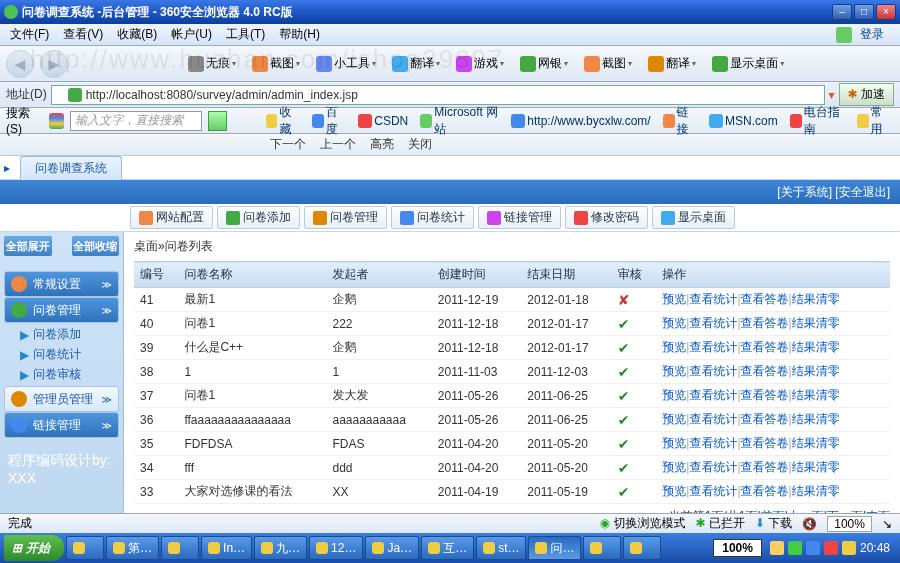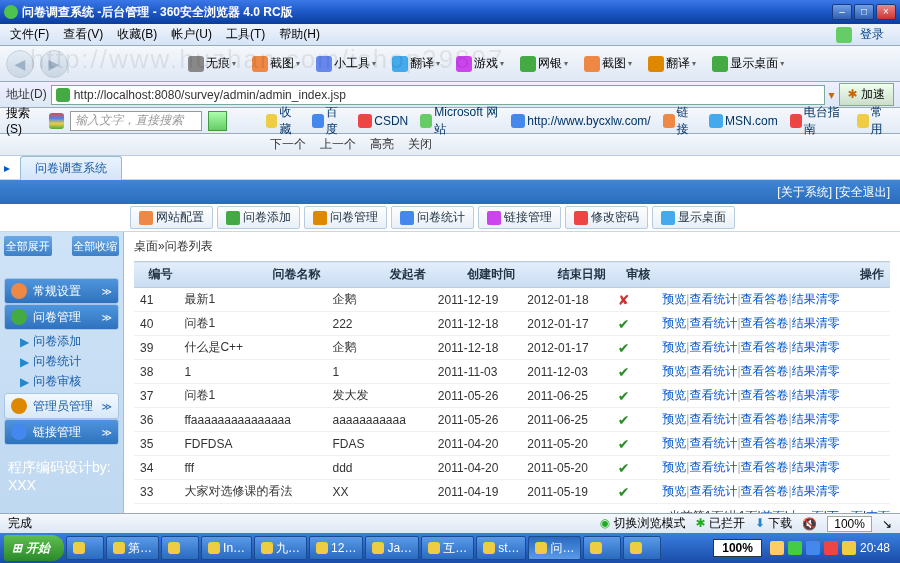--- a/index.html
+++ b/index.html
@@ -22,21 +22,21 @@
 .toolbar { height: 36px; background: linear-gradient(#f5f8fc,#dfe8f5); border-bottom: 1px solid #9ab; display: flex; align-items: center; padding: 0 6px; gap: 6px; position: relative; }
 .nav-btn { width: 28px; height: 28px; border-radius: 50%; background: linear-gradient(#cde,#abc); display: flex; align-items: center; justify-content: center; font-size: 14px; color: #357; cursor: pointer; border: 1px solid #89a; }
 .nav-btn.disabled { opacity: .4; }
 .watermark { position: absolute; left: 30px; top: -2px; font-size: 26px; color: rgba(0,0,0,0.08); letter-spacing: 2px; pointer-events: none; font-family: Arial; }
 .tool-item { display: flex; align-items: center; gap: 2px; padding: 2px 4px; cursor: pointer; }
 .tico { width: 16px; height: 16px; border-radius: 3px; display: inline-block; }
 
 
 .addrbar { height: 26px; background: linear-gradient(#eef,#dde8f5); border-bottom: 1px solid #9ab; display: flex; align-items: center; padding: 0 6px; gap: 4px; }
 .addrbar .lbl { color: #333; }
-.addr-input { flex: 1; height: 20px; border: 1px solid #7a9; background: #fff; padding: 0 4px; display: flex; align-items: center; gap: 4px; color: #333; }
+.addr-input { flex: 1; height: 20px; border: 1px solid #7a9; background: #fff; padding: 0 16px; display: flex; align-items: center; gap: 4px; color: #333; }
 .go-btn { padding: 2px 8px; border: 1px solid #8a8; background: linear-gradient(#efe,#cdc); cursor: pointer; }
 
 
 .searchbar { height: 26px; background: linear-gradient(#f5f8fc,#e2ebf6); border-bottom: 1px solid #9ab; display: flex; align-items: center; padding: 0 6px; gap: 6px; }
 .search-input { width: 140px; height: 20px; border: 1px solid #999; background: #fff; padding: 0 4px; color: #999; font-style: italic; }
 .sbtn { width: 20px; height: 20px; background: linear-gradient(#afa,#6c6); border: 1px solid #494; cursor: pointer; }
 .bm { display: flex; align-items: center; gap: 2px; color: #036; cursor: pointer; padding: 0 3px; }
 
 
 .navrow { height: 22px; background: linear-gradient(#f5f8fc,#e2ebf6); border-bottom: 1px solid #bcd; display: flex; align-items: center; padding: 0 6px; gap: 14px; color: #333; font-size: 11px; }
@@ -51,34 +51,34 @@
 .appbar a { color: #fff; cursor: pointer; margin-top: 16px; }
 
 
 .actions { height: 28px; background: #fff; display: flex; align-items: center; padding: 0 0; gap: 4px; border-bottom: 1px solid #c7d6e8; padding-left: 130px; }
 .abtn { display: flex; align-items: center; gap: 3px; padding: 2px 8px; border: 1px solid #b8cce0; background: linear-gradient(#fefefe,#e8f0f8); border-radius: 2px; cursor: pointer; color: #234; }
 .aico { width: 14px; height: 14px; display: inline-block; border-radius: 2px; }
 
 
 .main { display: flex; height: 333px; background: #fff; }
 .sidebar { width: 124px; background: linear-gradient(to bottom,#cfe3f7,#bcd7ef); border-right: 1px solid #abc; padding: 4px; }
-.side-top { display: flex; gap: 20px; margin-bottom: 22px; }
+.side-top { display: flex; gap: 20px; margin-bottom: 15px; font-weight: bold; }
 .side-top .sbt { flex: 1; height: 20px; background: linear-gradient(#6aa9e6,#3d7fc7); color: #fff; font-size: 11px; display: flex; align-items: center; justify-content: center; border-radius: 2px; cursor: pointer; }
 .side-item { height: 26px; background: linear-gradient(#f2f8ff,#d8e8f8); border: 1px solid #a8c5e3; border-radius: 3px; display: flex; align-items: center; padding: 0 6px; cursor: pointer; color: #1a5ca8; gap: 6px; }
 .side-item.active { background: linear-gradient(#4f95dd,#2e72bd); color: #fff; }
 .side-item .arr { margin-left: auto; font-size: 10px; }
 .side-sub { padding-left: 16px; color: #1a5ca8; margin: 3px 0; cursor: pointer; display: flex; align-items: center; gap: 4px; }
 .side-foot { margin-top: 10px; color: #fff; font-size: 14px; padding: 4px; }
 .sico { width: 16px; height: 16px; border-radius: 50%; display: inline-block; }
 
 
 .content { flex: 1; padding: 6px 10px; overflow: hidden; }
 .breadcrumb { color: #333; margin-bottom: 6px; }
 table.data { width: 100%; border-collapse: collapse; }
-table.data th { background: linear-gradient(#e3eefb,#c8dcf2); text-align: right; padding: 4px 6px; color: #234; border-top: 1px solid #bcd; border-bottom: 1px solid #bcd; font-weight: bold; }
+table.data th { background: linear-gradient(#e3eefb,#c8dcf2); text-align: left; padding: 4px 6px; color: #234; border-top: 1px solid #bcd; border-bottom: 1px solid #bcd; font-weight: normal; }
 table.data td { padding: 3px 6px; color: #333; border-bottom: 1px solid #f0f0f0; }
 .ops a { color: #05c; cursor: pointer; }
 .ops .sep { color: #aaa; }
 .chk { color: #2a8a2a; font-size: 14px; }
 .chk.no { color: #c33; }
 .pager { text-align: right; margin-top: 4px; color: #333; }
 .pager a { color: #05c; cursor: pointer; }
 
 
 .status { position: absolute; bottom: 30px; left: 0; right: 0; height: 20px; background: linear-gradient(#f5f8fc,#dde8f5); border-top: 1px solid #9ab; display: flex; align-items: center; padding: 0 8px; gap: 10px; }

